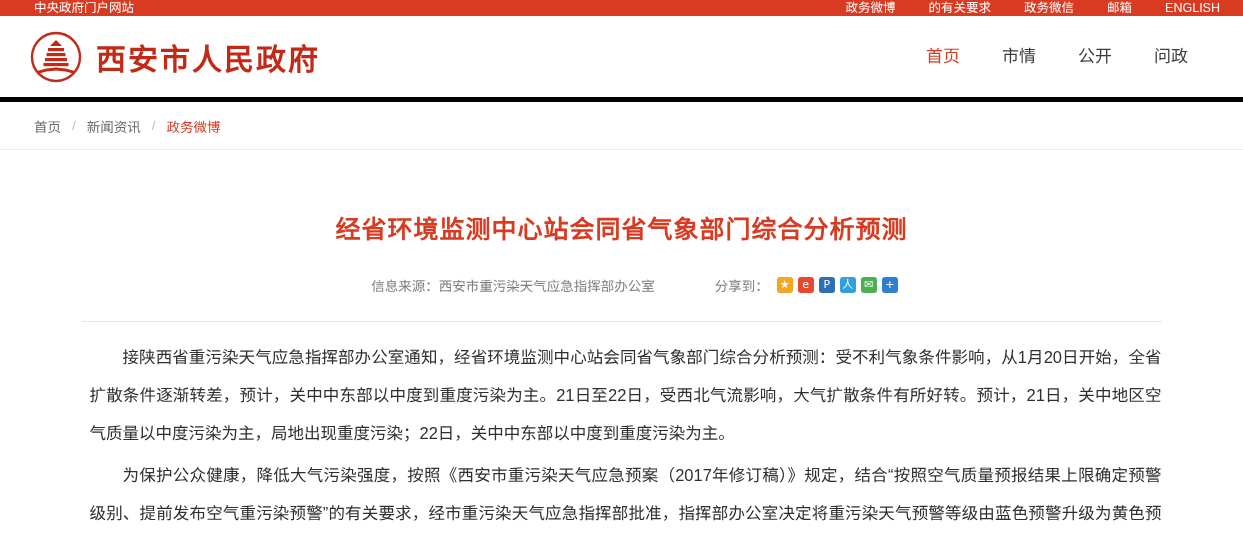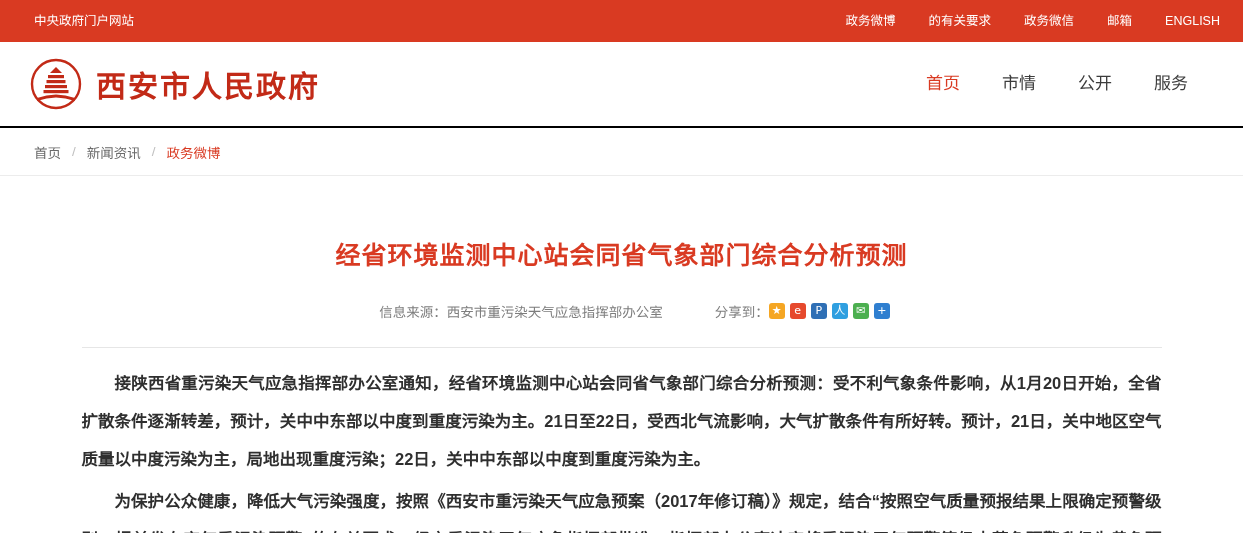--- a/index.html
+++ b/index.html
@@ -8,21 +8,21 @@
     margin: 0;
     padding: 0;
     width: 1243px;
     background: #ffffff;
     font-family: "Liberation Sans", "DejaVu Sans", sans-serif;
   }
   body { overflow-x: hidden; }
 
   
   .topbar {
-    height: 42px;
+    height: 16px;
     background: #d93a22;
     color: #ffffff;
     display: flex;
     align-items: center;
     font-size: 12.5px;
   }
   .topbar-left {
     display: flex;
     align-items: center;
     padding-left: 20px;
@@ -49,21 +49,21 @@
     line-height: 26px;
     white-space: nowrap;
   }
 
   
   .header {
     height: 86px;
     background: #ffffff;
     display: flex;
     align-items: center;
-    border-bottom: 2px solid #000000;
+    border-bottom: 5px solid #000000;
   }
   .logo-wrap {
     display: flex;
     align-items: center;
     padding-left: 28px;
     gap: 12px;
   }
   .logo-mark {
     width: 56px;
     height: 52px;
@@ -130,21 +130,21 @@
     letter-spacing: 1px;
     line-height: 40px;
     font-family: "Liberation Sans", "DejaVu Sans", sans-serif;
   }
   .art-meta {
     margin-top: 26px;
     display: flex;
     justify-content: center;
     font-size: 13.5px;
     color: #7d7d7d;
-    gap: 0;
+    gap: 8px;
   }
   .meta-item { padding: 0 26px; white-space: nowrap; }
   .share-label { padding-left: 26px; white-space: nowrap; }
   .share-icons { display: flex; align-items: center; gap: 5px; }
   .share-ico {
     width: 16px;
     height: 16px;
     border-radius: 3px;
     display: inline-flex;
     align-items: center;
@@ -161,23 +161,22 @@
   }
   .art-body {
     padding-top: 16px;
     font-size: 16.5px;
     color: #2f2f2f;
     line-height: 38px;
     text-align: justify;
     font-family: "Liberation Sans", "DejaVu Sans", sans-serif;
   }
   .art-body p {
-    margin: 0 0 4px 0;
+    margin: 0 0 4px 8px;
     text-indent: 2em;
-    font-weight: bold;
   }
 </style>
 </head>
 <body>
 
 <div class="topbar">
   <div class="topbar-left">
     <a href="#">中央政府门户网站</a>
   </div>
   <div class="topbar-spacer"></div>
@@ -203,21 +202,21 @@
         <path d="M9 40 Q28 33 47 40 L47 43 Q28 36 9 43 Z" fill="#c22a17"></path>
       </svg>
     </span>
     <span class="logo-text">西安市人民政府</span>
   </div>
   <div class="nav-spacer"></div>
   <nav class="mainnav">
     <a href="#" class="active">首页</a>
     <a href="#">市情</a>
     <a href="#">公开</a>
-    <a href="#">服务</a>
+    <a href="#">问政</a>
   </nav>
 </div>
 
 <div class="crumb-bar">
   <a href="#">首页</a>
   <span class="crumb-sep">/</span>
   <a href="#">新闻资讯</a>
   <span class="crumb-sep">/</span>
   <a href="#" class="current">政务微博</a>
 </div>

